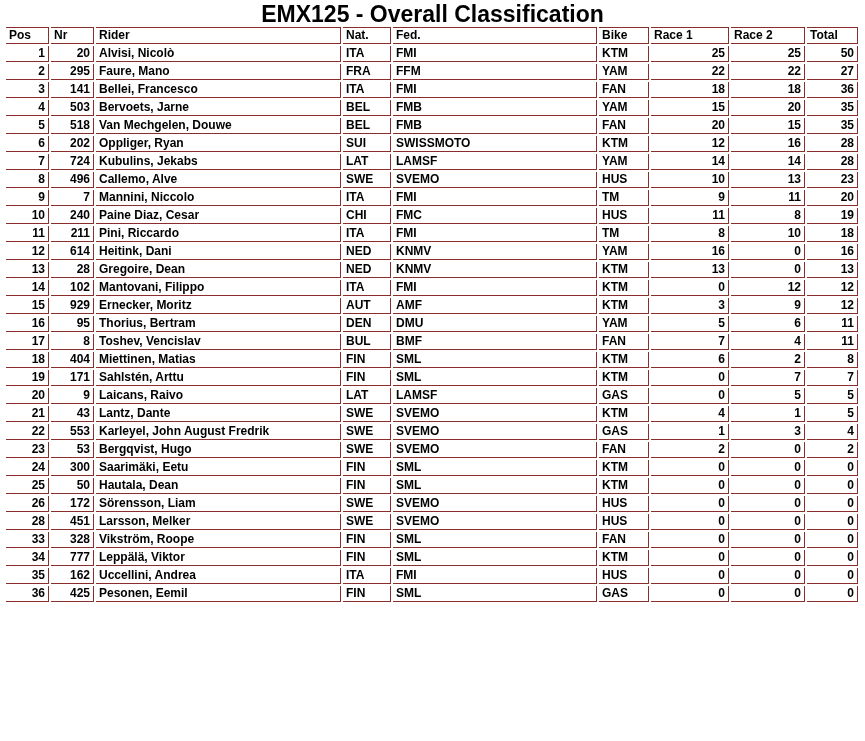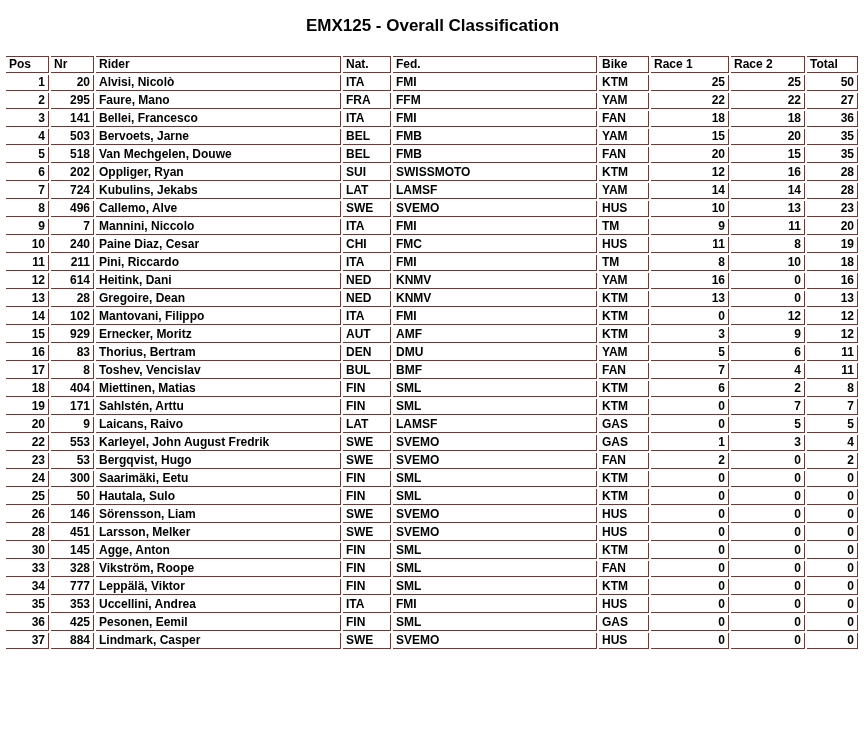--- a/index.html
+++ b/index.html
@@ -8,31 +8,31 @@
     margin: 0; padding: 0;
     width: 865px; height: 741px;
     background: var(--bg);
     font-family: "Liberation Sans", sans-serif;
     color: var(--text);
     overflow: hidden;
   }
   .title {
     text-align: center;
     font-weight: bold;
-    font-size: 17px;
+    font-size: 23px;
     line-height: 22px;
-    padding-top: 15px;
+    padding-top: 3px;
   }
   table.results {
     border-collapse: separate;
     border-spacing: 2px 2px;
     table-layout: fixed;
     width: 856px;
     margin-left: 4px;
-    margin-top: 17px;
+    margin-top: 0;
   }
   table.results th, table.results td {
     font-size: 12px;
     font-weight: bold;
     height: 15px;
     line-height: 15px;
     padding: 0 3px;
     border-right: 1px solid var(--border);
     border-bottom: 1px solid var(--border);
     overflow: hidden;
@@ -238,21 +238,21 @@
           <td class="l">Ernecker, Moritz</td>
           <td class="l">AUT</td>
           <td class="l">AMF</td>
           <td class="l">KTM</td>
           <td class="r">3</td>
           <td class="r">9</td>
           <td class="r">12</td>
         </tr>
         <tr>
           <td class="r">16</td>
-          <td class="r">83</td>
+          <td class="r">95</td>
           <td class="l">Thorius, Bertram</td>
           <td class="l">DEN</td>
           <td class="l">DMU</td>
           <td class="l">YAM</td>
           <td class="r">5</td>
           <td class="r">6</td>
           <td class="r">11</td>
         </tr>
         <tr>
           <td class="r">17</td>
@@ -292,20 +292,31 @@
           <td class="r">9</td>
           <td class="l">Laicans, Raivo</td>
           <td class="l">LAT</td>
           <td class="l">LAMSF</td>
           <td class="l">GAS</td>
           <td class="r">0</td>
           <td class="r">5</td>
           <td class="r">5</td>
         </tr>
         <tr>
+          <td class="r">21</td>
+          <td class="r">43</td>
+          <td class="l">Lantz, Dante</td>
+          <td class="l">SWE</td>
+          <td class="l">SVEMO</td>
+          <td class="l">KTM</td>
+          <td class="r">4</td>
+          <td class="r">1</td>
+          <td class="r">5</td>
+        </tr>
+        <tr>
           <td class="r">22</td>
           <td class="r">553</td>
           <td class="l">Karleyel, John August Fredrik</td>
           <td class="l">SWE</td>
           <td class="l">SVEMO</td>
           <td class="l">GAS</td>
           <td class="r">1</td>
           <td class="r">3</td>
           <td class="r">4</td>
         </tr>
@@ -327,62 +338,51 @@
           <td class="l">FIN</td>
           <td class="l">SML</td>
           <td class="l">KTM</td>
           <td class="r">0</td>
           <td class="r">0</td>
           <td class="r">0</td>
         </tr>
         <tr>
           <td class="r">25</td>
           <td class="r">50</td>
-          <td class="l">Hautala, Sulo</td>
+          <td class="l">Hautala, Dean</td>
           <td class="l">FIN</td>
           <td class="l">SML</td>
           <td class="l">KTM</td>
           <td class="r">0</td>
           <td class="r">0</td>
           <td class="r">0</td>
         </tr>
         <tr>
           <td class="r">26</td>
-          <td class="r">146</td>
+          <td class="r">172</td>
           <td class="l">Sörensson, Liam</td>
           <td class="l">SWE</td>
           <td class="l">SVEMO</td>
           <td class="l">HUS</td>
           <td class="r">0</td>
           <td class="r">0</td>
           <td class="r">0</td>
         </tr>
         <tr>
           <td class="r">28</td>
           <td class="r">451</td>
           <td class="l">Larsson, Melker</td>
           <td class="l">SWE</td>
           <td class="l">SVEMO</td>
           <td class="l">HUS</td>
           <td class="r">0</td>
           <td class="r">0</td>
           <td class="r">0</td>
         </tr>
         <tr>
-          <td class="r">30</td>
-          <td class="r">145</td>
-          <td class="l">Agge, Anton</td>
-          <td class="l">FIN</td>
-          <td class="l">SML</td>
-          <td class="l">KTM</td>
-          <td class="r">0</td>
-          <td class="r">0</td>
-          <td class="r">0</td>
-        </tr>
-        <tr>
           <td class="r">33</td>
           <td class="r">328</td>
           <td class="l">Vikström, Roope</td>
           <td class="l">FIN</td>
           <td class="l">SML</td>
           <td class="l">FAN</td>
           <td class="r">0</td>
           <td class="r">0</td>
           <td class="r">0</td>
         </tr>
@@ -392,46 +392,35 @@
           <td class="l">Leppälä, Viktor</td>
           <td class="l">FIN</td>
           <td class="l">SML</td>
           <td class="l">KTM</td>
           <td class="r">0</td>
           <td class="r">0</td>
           <td class="r">0</td>
         </tr>
         <tr>
           <td class="r">35</td>
-          <td class="r">353</td>
+          <td class="r">162</td>
           <td class="l">Uccellini, Andrea</td>
           <td class="l">ITA</td>
           <td class="l">FMI</td>
           <td class="l">HUS</td>
           <td class="r">0</td>
           <td class="r">0</td>
           <td class="r">0</td>
         </tr>
         <tr>
           <td class="r">36</td>
           <td class="r">425</td>
           <td class="l">Pesonen, Eemil</td>
           <td class="l">FIN</td>
           <td class="l">SML</td>
           <td class="l">GAS</td>
-          <td class="r">0</td>
-          <td class="r">0</td>
-          <td class="r">0</td>
-        </tr>
-        <tr>
-          <td class="r">37</td>
-          <td class="r">884</td>
-          <td class="l">Lindmark, Casper</td>
-          <td class="l">SWE</td>
-          <td class="l">SVEMO</td>
-          <td class="l">HUS</td>
           <td class="r">0</td>
           <td class="r">0</td>
           <td class="r">0</td>
         </tr>
       </tbody>
   </table>
 </div>
 
 </body></html>

